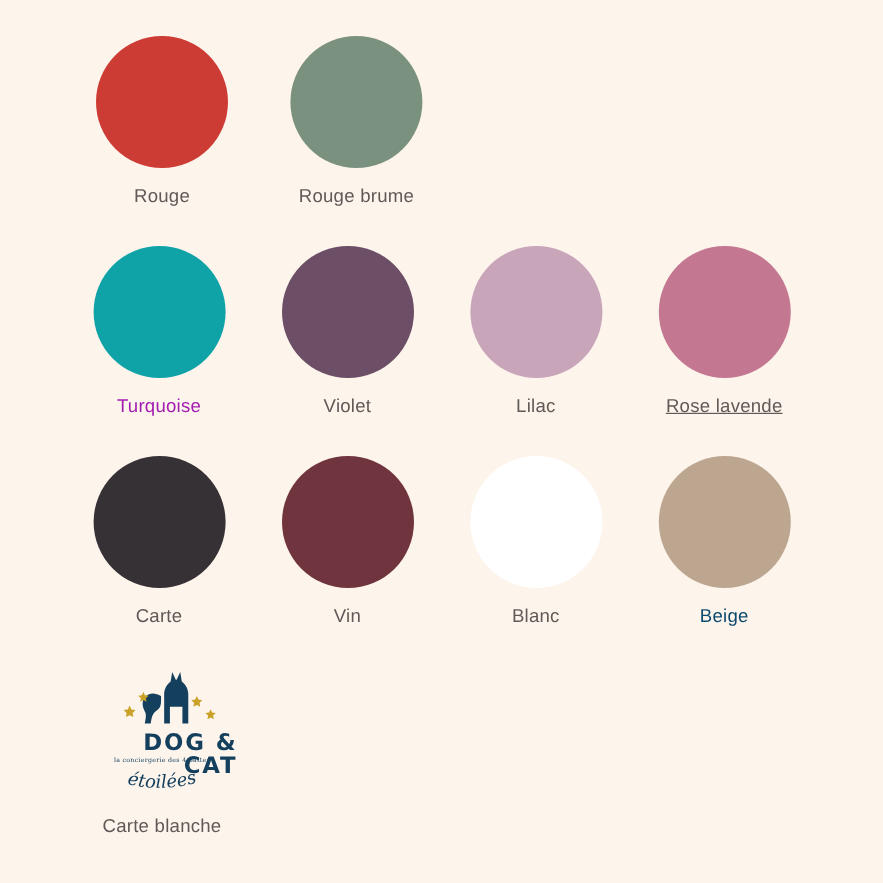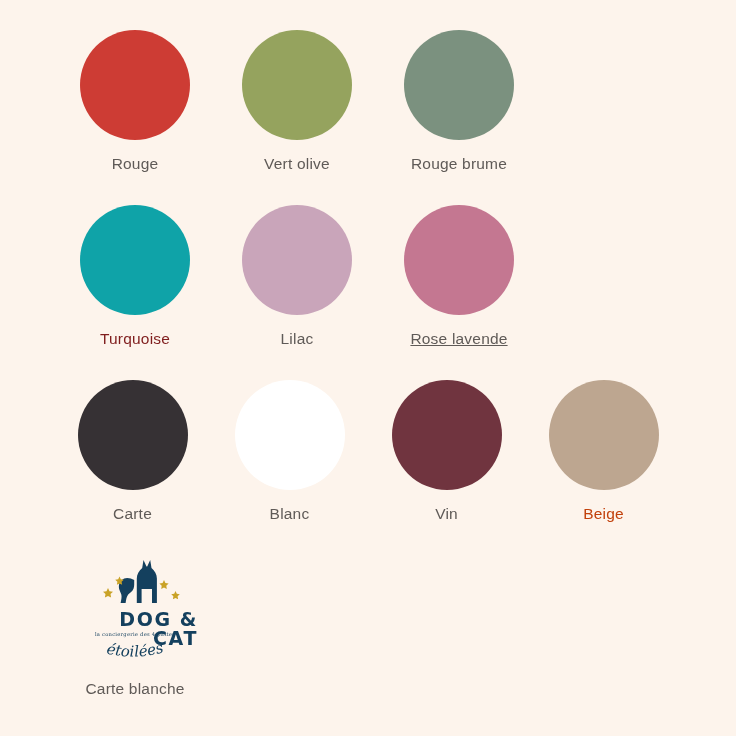--- a/index.html
+++ b/index.html
@@ -114,38 +114,38 @@
 
   <div class="swatch-row">
     <div class="swatch-cell">
       <div class="disc-wrap">
         <div class="disc" style="background: rgb(205, 60, 52);"></div>
       </div>
       <div class="swatch-label" style="color: rgb(95, 90, 87);">Rouge</div>
     </div>
     <div class="swatch-cell">
       <div class="disc-wrap">
-        <div class="disc" style="background: rgb(149, 163, 94);"></div>
-      </div>
-      <div class="swatch-label" style="color: rgb(95, 90, 87);">Vert olive</div>
-    </div>
-    <div class="swatch-cell">
-      <div class="disc-wrap">
         <div class="disc" style="background: rgb(123, 145, 127);"></div>
       </div>
       <div class="swatch-label" style="color: rgb(95, 90, 87);">Rouge brume</div>
     </div>
   </div>
 
   <div class="swatch-row">
     <div class="swatch-cell">
       <div class="disc-wrap">
         <div class="disc" style="background: rgb(15, 163, 168);"></div>
       </div>
-      <div class="swatch-label" style="color: #7f1d1d;">Turquoise</div>
+      <div class="swatch-label" style="color: #a21caf;">Turquoise</div>
+    </div>
+    <div class="swatch-cell">
+      <div class="disc-wrap">
+        <div class="disc" style="background: rgb(108, 79, 102);"></div>
+      </div>
+      <div class="swatch-label" style="color: rgb(95, 90, 87);">Violet</div>
     </div>
     <div class="swatch-cell">
       <div class="disc-wrap">
         <div class="disc" style="background: rgb(201, 165, 186);"></div>
       </div>
       <div class="swatch-label" style="color: rgb(95, 90, 87);">Lilac</div>
     </div>
     <div class="swatch-cell">
       <div class="disc-wrap">
         <div class="disc" style="background: rgb(196, 119, 145);"></div>
@@ -156,35 +156,35 @@
 
   <div class="swatch-row">
     <div class="swatch-cell">
       <div class="disc-wrap">
         <div class="disc" style="background: rgb(54, 49, 52);"></div>
       </div>
       <div class="swatch-label" style="color: rgb(95, 90, 87);">Carte</div>
     </div>
     <div class="swatch-cell">
       <div class="disc-wrap">
+        <div class="disc" style="background: rgb(112, 52, 63);"></div>
+      </div>
+      <div class="swatch-label" style="color: rgb(95, 90, 87);">Vin</div>
+    </div>
+    <div class="swatch-cell">
+      <div class="disc-wrap">
         <div class="disc" style="background: rgb(255, 255, 255);"></div>
       </div>
       <div class="swatch-label" style="color: rgb(95, 90, 87);">Blanc</div>
     </div>
     <div class="swatch-cell">
       <div class="disc-wrap">
-        <div class="disc" style="background: rgb(112, 52, 63);"></div>
-      </div>
-      <div class="swatch-label" style="color: rgb(95, 90, 87);">Vin</div>
-    </div>
-    <div class="swatch-cell">
-      <div class="disc-wrap">
         <div class="disc" style="background: rgb(189, 166, 144);"></div>
       </div>
-      <div class="swatch-label" style="color: #c2410c;">Beige</div>
+      <div class="swatch-label" style="color: #0c4a6e;">Beige</div>
     </div>
   </div>
 
   <div class="swatch-row">
 
     <div class="swatch-cell">
       <div class="logo-wrap">
         <div class="logo">
           <svg width="126" height="62" viewBox="0 0 126 62">
             <g fill="#14405e">

